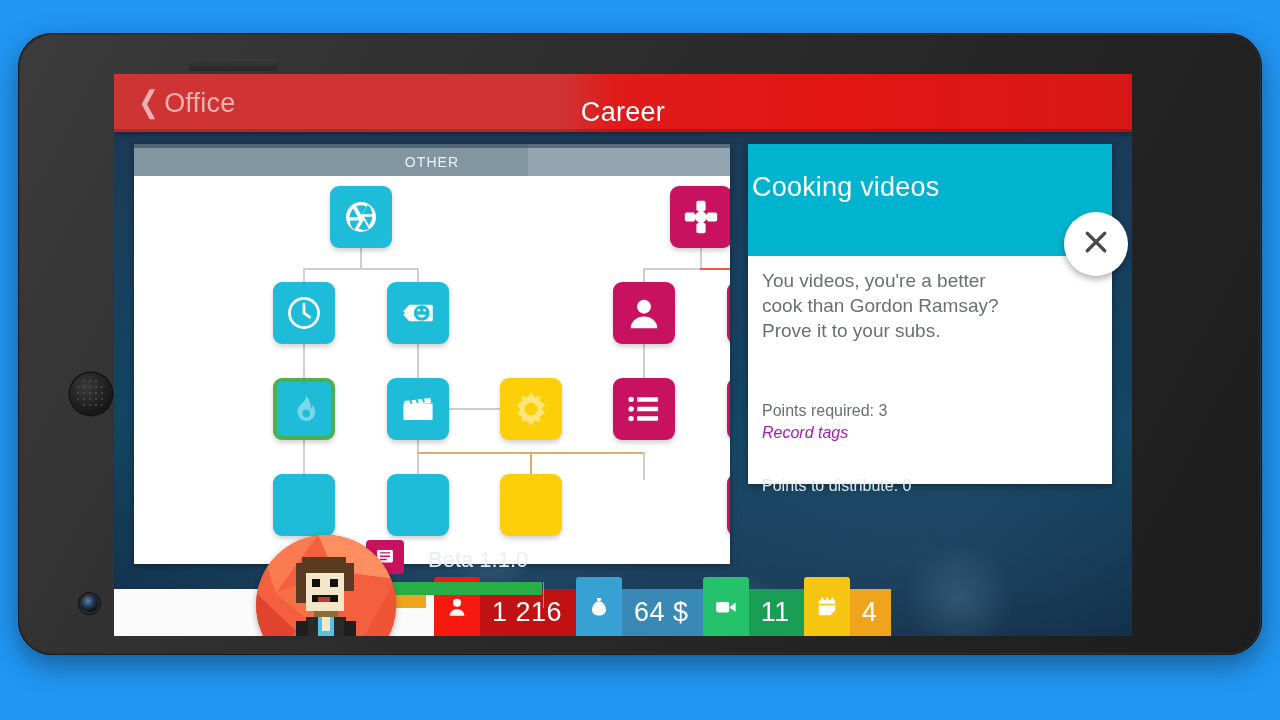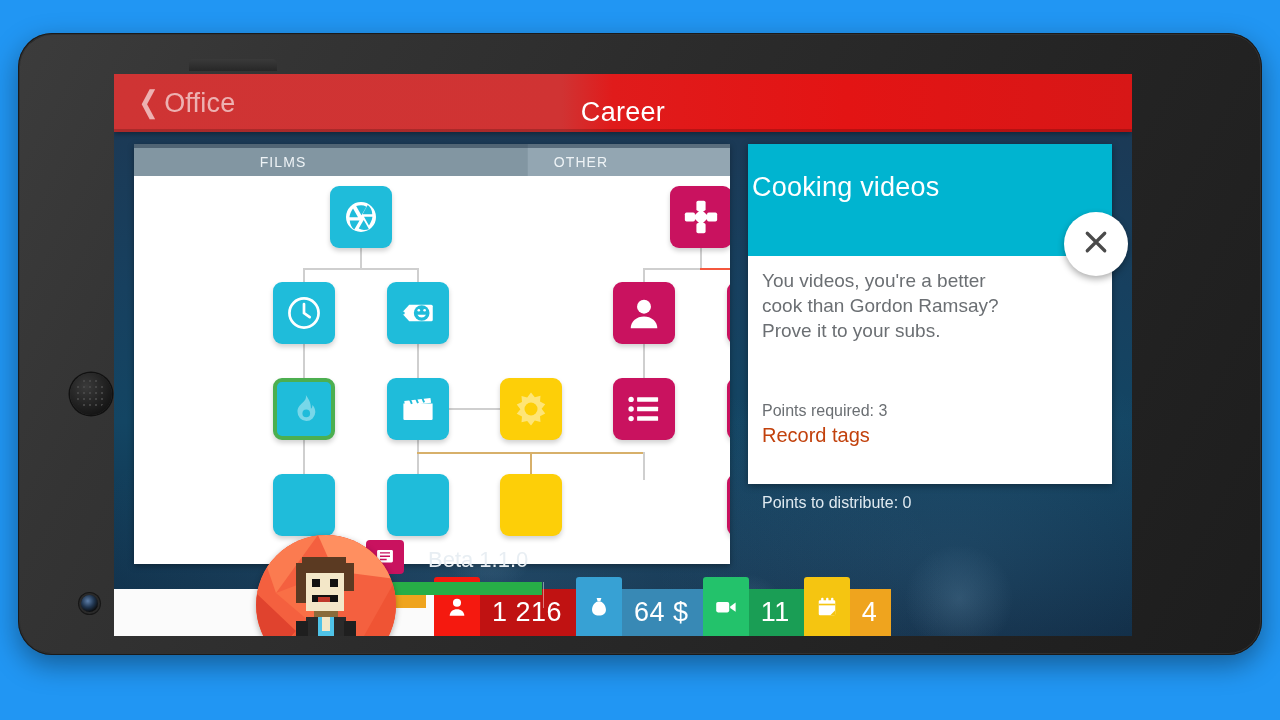--- a/index.html
+++ b/index.html
@@ -136,23 +136,23 @@
   #closebtn{
     position:absolute; right:-16px; top:68px;
     width:64px; height:64px; border-radius:50%;
     background:#fff; box-shadow:0 3px 7px rgba(0,0,0,.33);
     display:flex; align-items:center; justify-content:center;
     cursor:pointer; z-index:6;
   }
   #cardbody{ position:absolute; left:14px; top:124px; right:14px; }
   #carddesc{ color:#6b6f73; font-size:19px; line-height:1.32; white-space:pre-line; }
   #pointsreq{ position:absolute; left:14px; top:258px; color:#6b6f73; font-size:16px; }
-  #recordtags{ position:absolute; left:14px; top:280px; color:#c2410c; font-size:20px; cursor:pointer; }
+  #recordtags{ position:absolute; left:14px; top:280px; color:#a21caf; font-size:16px; cursor:pointer;font-style:italic; }
   #distribute{
-    position:absolute; left:648px; top:420px; color:#dfe9f0; font-size:16px;
+    position:absolute; left:648px; top:403px; color:#dfe9f0; font-size:16px;
   }
 
   
   #betabar{ position:absolute; left:136px; top:470px; width:300px; height:48px; z-index:4; }
   #msgbubble{
     position:absolute; left:116px; top:-4px; width:38px; height:34px;
     background:#c9125f; border-radius:4px;
     display:flex; align-items:center; justify-content:center;
   }
   #msgbubble:after{
@@ -216,21 +216,20 @@
     <div id="titlebar">
       <div id="backbtn">
         <span id="backchev">❮</span>
         <span id="backlabel">Office</span>
       </div>
       <div id="titletext">Career</div>
     </div>
 
     <div id="treepanel">
       <div id="tabbar">
-        <div class="tab">FILMS</div>
         <div class="tab">OTHER</div>
       </div>
 
       <div id="treecanvas">
 
         <div class="edge" style="left:226px;top:72px;width:2px;height:22px;"></div>
         <div class="edge" style="left:170px;top:92px;width:114px;height:2px;"></div>
         <div class="edge" style="left:169px;top:92px;width:2px;height:16px;"></div>
         <div class="edge" style="left:283px;top:92px;width:2px;height:16px;"></div>
         <div class="edge" style="left:169px;top:168px;width:2px;height:36px;"></div>

